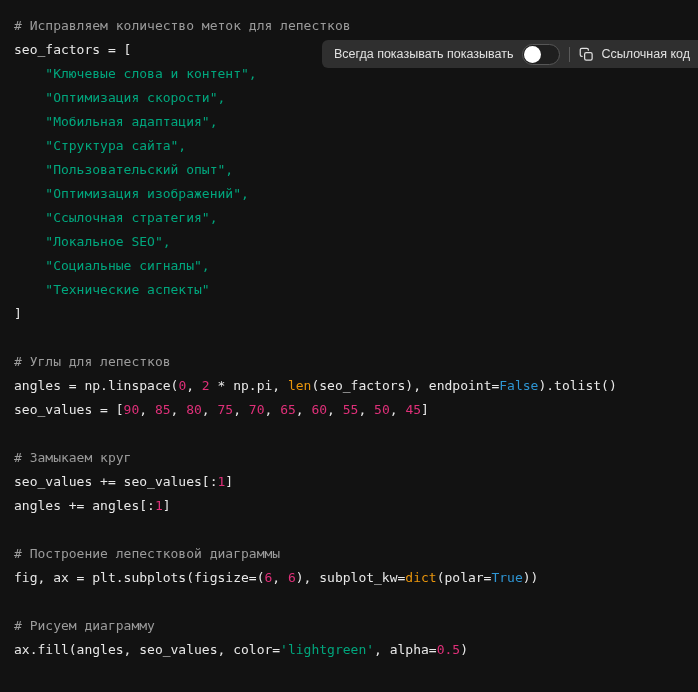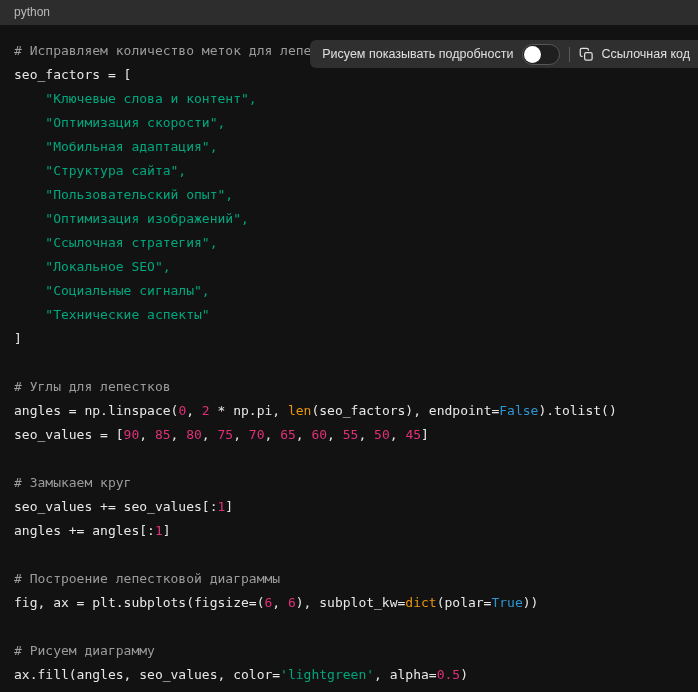--- a/index.html
+++ b/index.html
@@ -72,30 +72,27 @@
     font-family:"Liberation Sans",sans-serif;
     white-space:nowrap;
   }
   .copy-btn svg{display:block;}
 </style>
 </head>
 <body>
 
 <div class="codeblock">
 
-  <div class="code-header">
-    <span class="lang">python</span>
-  </div>
 
   <div class="code-scroll">
     <pre class="code-pre" id="code-pre"><div class="code-line"><span style="color: rgb(155, 155, 155);"># Исправляем количество меток для лепестков</span></div><div class="code-line"><span style="color: rgb(232, 232, 232);">seo_factors = [</span></div><div class="code-line"><span style="color: rgb(232, 232, 232);">    </span><span style="color: rgb(0, 166, 125);">"Ключевые слова и контент",</span></div><div class="code-line"><span style="color: rgb(232, 232, 232);">    </span><span style="color: rgb(0, 166, 125);">"Оптимизация скорости",</span></div><div class="code-line"><span style="color: rgb(232, 232, 232);">    </span><span style="color: rgb(0, 166, 125);">"Мобильная адаптация",</span></div><div class="code-line"><span style="color: rgb(232, 232, 232);">    </span><span style="color: rgb(0, 166, 125);">"Структура сайта",</span></div><div class="code-line"><span style="color: rgb(232, 232, 232);">    </span><span style="color: rgb(0, 166, 125);">"Пользовательский опыт",</span></div><div class="code-line"><span style="color: rgb(232, 232, 232);">    </span><span style="color: rgb(0, 166, 125);">"Оптимизация изображений",</span></div><div class="code-line"><span style="color: rgb(232, 232, 232);">    </span><span style="color: rgb(0, 166, 125);">"Ссылочная стратегия",</span></div><div class="code-line"><span style="color: rgb(232, 232, 232);">    </span><span style="color: rgb(0, 166, 125);">"Локальное SEO",</span></div><div class="code-line"><span style="color: rgb(232, 232, 232);">    </span><span style="color: rgb(0, 166, 125);">"Социальные сигналы",</span></div><div class="code-line"><span style="color: rgb(232, 232, 232);">    </span><span style="color: rgb(0, 166, 125);">"Технические аспекты"</span></div><div class="code-line"><span style="color: rgb(232, 232, 232);">]</span></div><div class="code-line">&nbsp;</div><div class="code-line"><span style="color: rgb(155, 155, 155);"># Углы для лепестков</span></div><div class="code-line"><span style="color: rgb(232, 232, 232);">angles = np.linspace(</span><span style="color: rgb(223, 48, 121);">0</span><span style="color: rgb(232, 232, 232);">, </span><span style="color: rgb(223, 48, 121);">2</span><span style="color: rgb(232, 232, 232);"> * np.pi, </span><span style="color: rgb(233, 149, 12);">len</span><span style="color: rgb(232, 232, 232);">(seo_factors), endpoint=</span><span style="color: rgb(46, 149, 211);">False</span><span style="color: rgb(232, 232, 232);">).tolist()</span></div><div class="code-line"><span style="color: rgb(232, 232, 232);">seo_values = [</span><span style="color: rgb(223, 48, 121);">90</span><span style="color: rgb(232, 232, 232);">, </span><span style="color: rgb(223, 48, 121);">85</span><span style="color: rgb(232, 232, 232);">, </span><span style="color: rgb(223, 48, 121);">80</span><span style="color: rgb(232, 232, 232);">, </span><span style="color: rgb(223, 48, 121);">75</span><span style="color: rgb(232, 232, 232);">, </span><span style="color: rgb(223, 48, 121);">70</span><span style="color: rgb(232, 232, 232);">, </span><span style="color: rgb(223, 48, 121);">65</span><span style="color: rgb(232, 232, 232);">, </span><span style="color: rgb(223, 48, 121);">60</span><span style="color: rgb(232, 232, 232);">, </span><span style="color: rgb(223, 48, 121);">55</span><span style="color: rgb(232, 232, 232);">, </span><span style="color: rgb(223, 48, 121);">50</span><span style="color: rgb(232, 232, 232);">, </span><span style="color: rgb(223, 48, 121);">45</span><span style="color: rgb(232, 232, 232);">]</span></div><div class="code-line">&nbsp;</div><div class="code-line"><span style="color: rgb(155, 155, 155);"># Замыкаем круг</span></div><div class="code-line"><span style="color: rgb(232, 232, 232);">seo_values += seo_values[:</span><span style="color: rgb(223, 48, 121);">1</span><span style="color: rgb(232, 232, 232);">]</span></div><div class="code-line"><span style="color: rgb(232, 232, 232);">angles += angles[:</span><span style="color: rgb(223, 48, 121);">1</span><span style="color: rgb(232, 232, 232);">]</span></div><div class="code-line">&nbsp;</div><div class="code-line"><span style="color: rgb(155, 155, 155);"># Построение лепестковой диаграммы</span></div><div class="code-line"><span style="color: rgb(232, 232, 232);">fig, ax = plt.subplots(figsize=(</span><span style="color: rgb(223, 48, 121);">6</span><span style="color: rgb(232, 232, 232);">, </span><span style="color: rgb(223, 48, 121);">6</span><span style="color: rgb(232, 232, 232);">), subplot_kw=</span><span style="color: rgb(233, 149, 12);">dict</span><span style="color: rgb(232, 232, 232);">(polar=</span><span style="color: rgb(46, 149, 211);">True</span><span style="color: rgb(232, 232, 232);">))</span></div><div class="code-line">&nbsp;</div><div class="code-line"><span style="color: rgb(155, 155, 155);"># Рисуем диаграмму</span></div><div class="code-line"><span style="color: rgb(232, 232, 232);">ax.fill(angles, seo_values, color=</span><span style="color: rgb(0, 166, 125);">'lightgreen'</span><span style="color: rgb(232, 232, 232);">, alpha=</span><span style="color: rgb(223, 48, 121);">0.5</span><span style="color: rgb(232, 232, 232);">)</span></div></pre>
   </div>
 
   <div class="float-toolbar">
-    <span class="toolbar-label">Рисуем показывать подробности</span>
+    <span class="toolbar-label">Всегда показывать показывать</span>
     <div class="toggle">
       <div class="knob"></div>
     </div>
     <div class="tb-divider"></div>
     <button class="copy-btn">
       <span>
         <svg width="15" height="15" viewBox="0 0 24 24" fill="none" stroke="#e0e0e0" stroke-width="2" stroke-linecap="round" stroke-linejoin="round">
           <rect x="9" y="9" width="12" height="12" rx="2.5"></rect>
           <path d="M5 15H4.5A2.5 2.5 0 0 1 2 12.5v-8A2.5 2.5 0 0 1 4.5 2h8A2.5 2.5 0 0 1 15 4.5V5"></path>
         </svg>

